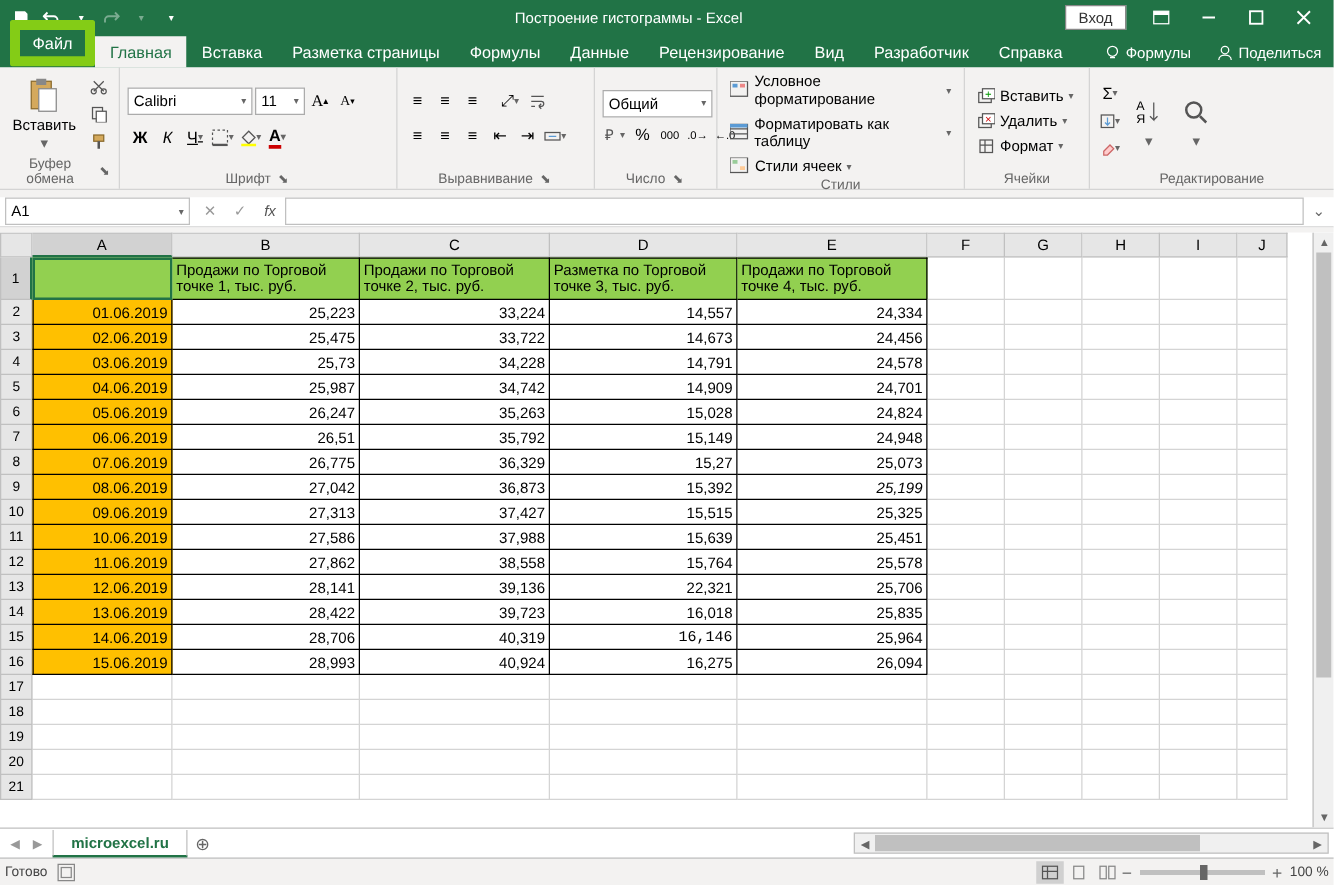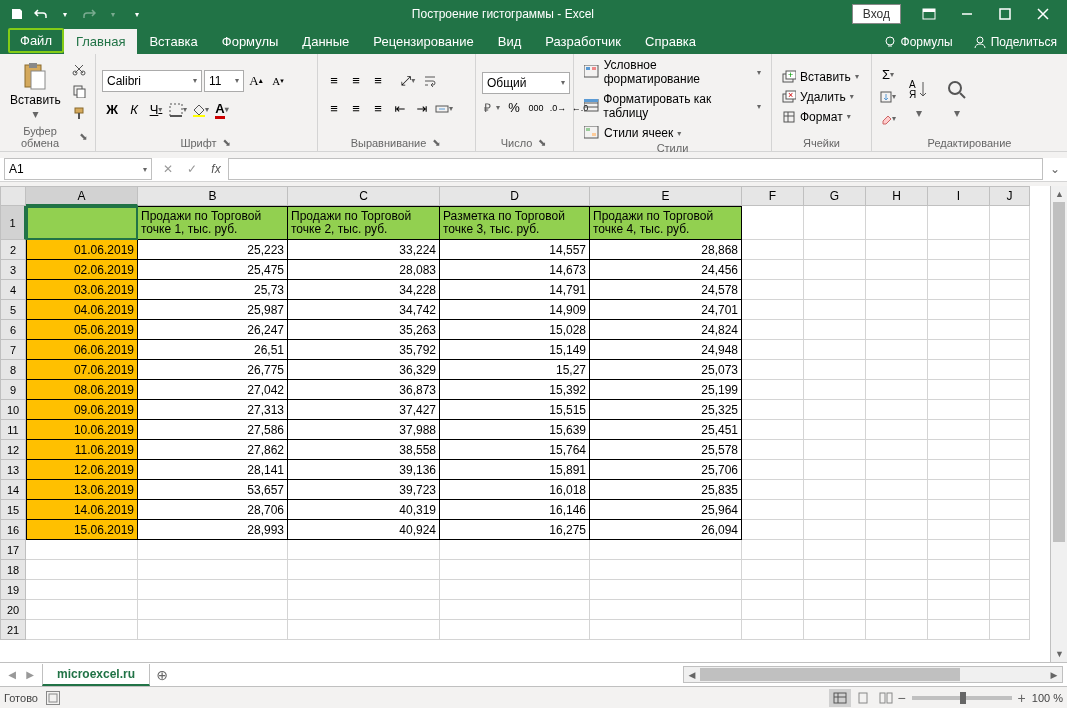--- a/index.html
+++ b/index.html
@@ -11,21 +11,21 @@
 .qat-btn { width: 22px; height: 22px; display: flex; align-items: center; justify-content: center; color: #fff; cursor: pointer; }
 .qat-btn.disabled { opacity: 0.4; }
 .title-text { flex: 1; text-align: center; font-size: 12px; color: #fff; }
 .win-right { display: flex; align-items: center; gap: 2px; padding-right: 6px; }
 .login-btn { background: #fff; color: #333; padding: 2px 10px; border: 1px solid #888; font-size: 12px; margin-right: 8px; cursor: pointer; }
 .win-btn { width: 36px; height: 24px; display: flex; align-items: center; justify-content: center; cursor: pointer; color: #fff; }
 
 
 .tabs { height: 26px; background: #217346; display: flex; align-items: flex-end; padding-left: 8px; }
 .tab { padding: 5px 12px; font-size: 13px; color: #fff; cursor: pointer; }
-.tab.file { border: 2px solid #84cc16; border-radius: 2px; padding: 3px 10px; margin-bottom: 1px; }
+.tab.file { border: 8px solid #84cc16; border-radius: 2px; padding: 3px 10px; margin-bottom: 1px; }
 .tab.active { background: #f3f2f1; color: #217346; margin-top: 45px; }
 .tabs-right { margin-left: auto; display: flex; }
 .tab-help { padding: 5px 10px; color: #fff; display: flex; align-items: center; gap: 4px; font-size: 12px; cursor: pointer; }
 
 
 .ribbon { height: 98px; background: #f3f2f1; border-bottom: 1px solid #d4d4d4; display: flex; }
 .rgroup { border-right: 1px solid #d4d4d4; padding: 2px 6px; display: flex; flex-direction: column; justify-content: space-between; }
 .rgroup-label { text-align: center; font-size: 11px; color: #666; display: flex; justify-content: center; align-items: center; gap: 4px; }
 .rgroup-body { flex: 1; display: flex; align-items: center; gap: 4px; }
 .rbigbtn { display: flex; flex-direction: column; align-items: center; justify-content: center; padding: 2px 4px; cursor: pointer; }
@@ -153,20 +153,21 @@
           <path d="M1 1l10 10M11 1L1 11" stroke="#fff" stroke-width="1.5"></path>
         </svg>
       </div>
   </div>
 </div>
 
 <div class="tabs">
   <div class="tab file">Файл</div>
   <div class="tab active">Главная</div>
   <div class="tab">Вставка</div>
+  <div class="tab">Разметка страницы</div>
   <div class="tab">Формулы</div>
   <div class="tab">Данные</div>
   <div class="tab">Рецензирование</div>
   <div class="tab">Вид</div>
   <div class="tab">Разработчик</div>
   <div class="tab">Справка</div>
   <div class="tabs-right">
     <div class="tab-help">
         <svg width="14" height="14">
           <circle cx="7" cy="6" r="4" fill="none" stroke="#fff"></circle>
@@ -492,32 +493,32 @@
         <div class="cell" style="width: 62px;"></div>
         <div class="cell" style="width: 62px;"></div>
         <div class="cell" style="width: 40px;"></div>
       </div>
       <div class="grow">
         <div class="rowh">2</div>
         <div class="cell orange-hdr right bl br bb" style="width: 112px;">01.06.2019</div>
         <div class="cell right br bb" style="width: 150px;">25,223</div>
         <div class="cell right br bb" style="width: 152px;">33,224</div>
         <div class="cell right br bb" style="width: 150px; text-align: right;">14,557</div>
-        <div class="cell right br bb" style="width: 152px;">28,868</div>
+        <div class="cell right br bb" style="width: 152px;">24,334</div>
         <div class="cell" style="width: 62px;"></div>
         <div class="cell" style="width: 62px;"></div>
         <div class="cell" style="width: 62px;"></div>
         <div class="cell" style="width: 62px;"></div>
         <div class="cell" style="width: 40px;"></div>
       </div>
       <div class="grow">
         <div class="rowh">3</div>
         <div class="cell orange-hdr right bl br bb" style="width: 112px;">02.06.2019</div>
         <div class="cell right br bb" style="width: 150px;">25,475</div>
-        <div class="cell right br bb" style="width: 152px;">28,083</div>
+        <div class="cell right br bb" style="width: 152px;">33,722</div>
         <div class="cell right br bb" style="width: 150px;">14,673</div>
         <div class="cell right br bb" style="width: 152px;">24,456</div>
         <div class="cell" style="width: 62px;"></div>
         <div class="cell" style="width: 62px;"></div>
         <div class="cell" style="width: 62px;"></div>
         <div class="cell" style="width: 62px;"></div>
         <div class="cell" style="width: 40px;"></div>
       </div>
       <div class="grow">
         <div class="rowh">4</div>
@@ -583,21 +584,21 @@
         <div class="cell" style="width: 62px;"></div>
         <div class="cell" style="width: 62px;"></div>
         <div class="cell" style="width: 40px;"></div>
       </div>
       <div class="grow">
         <div class="rowh">9</div>
         <div class="cell orange-hdr right bl br bb" style="width: 112px;">08.06.2019</div>
         <div class="cell right br bb" style="width: 150px;">27,042</div>
         <div class="cell right br bb" style="width: 152px;">36,873</div>
         <div class="cell right br bb" style="width: 150px;">15,392</div>
-        <div class="cell right br bb" style="width: 152px;">25,199</div>
+        <div class="cell right br bb" style="width: 152px; font-style: italic;">25,199</div>
         <div class="cell" style="width: 62px;"></div>
         <div class="cell" style="width: 62px;"></div>
         <div class="cell" style="width: 62px;"></div>
         <div class="cell" style="width: 62px;"></div>
         <div class="cell" style="width: 40px;"></div>
       </div>
       <div class="grow">
         <div class="rowh">10</div>
         <div class="cell orange-hdr right bl br bb" style="width: 112px;">09.06.2019</div>
         <div class="cell right br bb" style="width: 150px;">27,313</div>
@@ -634,47 +635,47 @@
         <div class="cell" style="width: 62px;"></div>
         <div class="cell" style="width: 62px;"></div>
         <div class="cell" style="width: 62px;"></div>
         <div class="cell" style="width: 40px;"></div>
       </div>
       <div class="grow">
         <div class="rowh">13</div>
         <div class="cell orange-hdr right bl br bb" style="width: 112px;">12.06.2019</div>
         <div class="cell right br bb" style="width: 150px;">28,141</div>
         <div class="cell right br bb" style="width: 152px;">39,136</div>
-        <div class="cell right br bb" style="width: 150px;">15,891</div>
+        <div class="cell right br bb" style="width: 150px;">22,321</div>
         <div class="cell right br bb" style="width: 152px;">25,706</div>
         <div class="cell" style="width: 62px;"></div>
         <div class="cell" style="width: 62px;"></div>
         <div class="cell" style="width: 62px;"></div>
         <div class="cell" style="width: 62px;"></div>
         <div class="cell" style="width: 40px;"></div>
       </div>
       <div class="grow">
         <div class="rowh">14</div>
         <div class="cell orange-hdr right bl br bb" style="width: 112px;">13.06.2019</div>
-        <div class="cell right br bb" style="width: 150px;">53,657</div>
+        <div class="cell right br bb" style="width: 150px;">28,422</div>
         <div class="cell right br bb" style="width: 152px;">39,723</div>
         <div class="cell right br bb" style="width: 150px;">16,018</div>
         <div class="cell right br bb" style="width: 152px;">25,835</div>
         <div class="cell" style="width: 62px;"></div>
         <div class="cell" style="width: 62px;"></div>
         <div class="cell" style="width: 62px;"></div>
         <div class="cell" style="width: 62px;"></div>
         <div class="cell" style="width: 40px;"></div>
       </div>
       <div class="grow">
         <div class="rowh">15</div>
         <div class="cell orange-hdr right bl br bb" style="width: 112px;">14.06.2019</div>
         <div class="cell right br bb" style="width: 150px;">28,706</div>
         <div class="cell right br bb" style="width: 152px;">40,319</div>
-        <div class="cell right br bb" style="width: 150px;">16,146</div>
+        <div class="cell right br bb" style="width: 150px; font-family: Liberation Mono, monospace;">16,146</div>
         <div class="cell right br bb" style="width: 152px;">25,964</div>
         <div class="cell" style="width: 62px;"></div>
         <div class="cell" style="width: 62px;"></div>
         <div class="cell" style="width: 62px;"></div>
         <div class="cell" style="width: 62px;"></div>
         <div class="cell" style="width: 40px;"></div>
       </div>
       <div class="grow">
         <div class="rowh">16</div>
         <div class="cell orange-hdr right bl br bb bb" style="width: 112px; border-bottom: 1px solid rgb(0, 0, 0);">15.06.2019</div>

